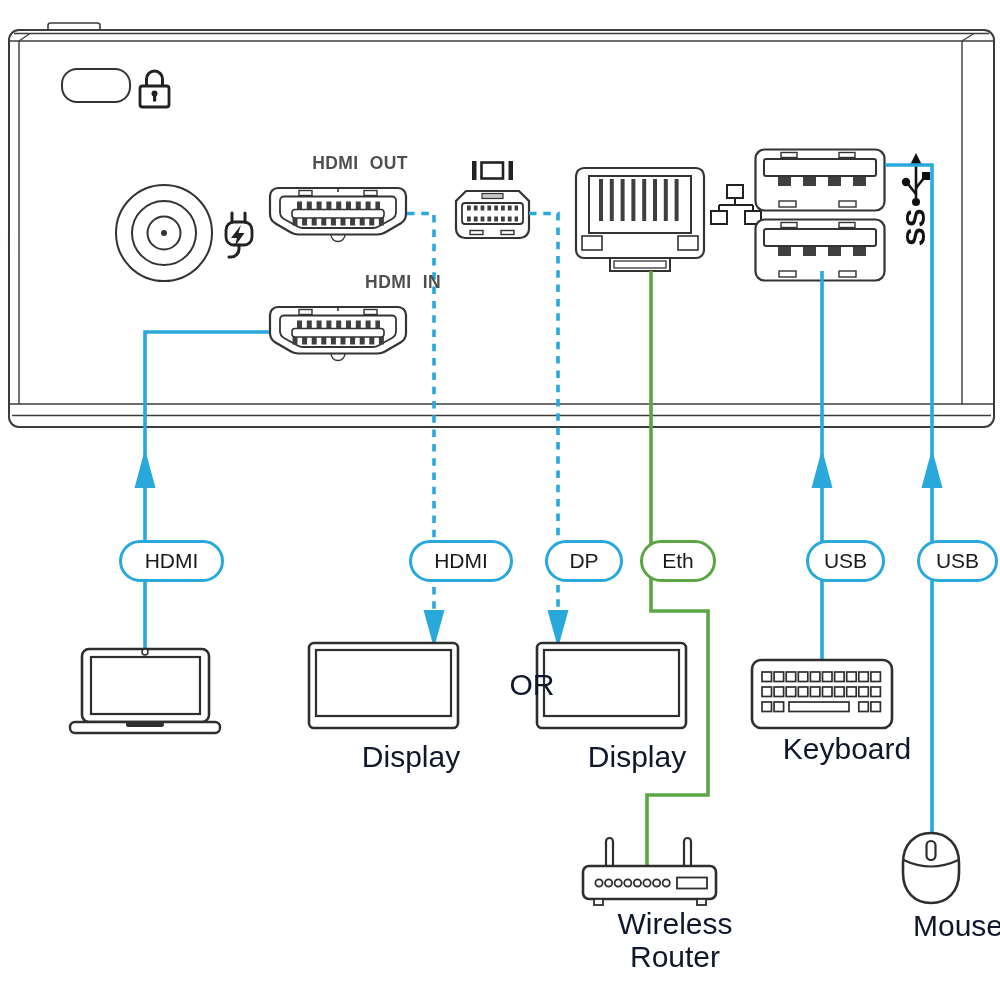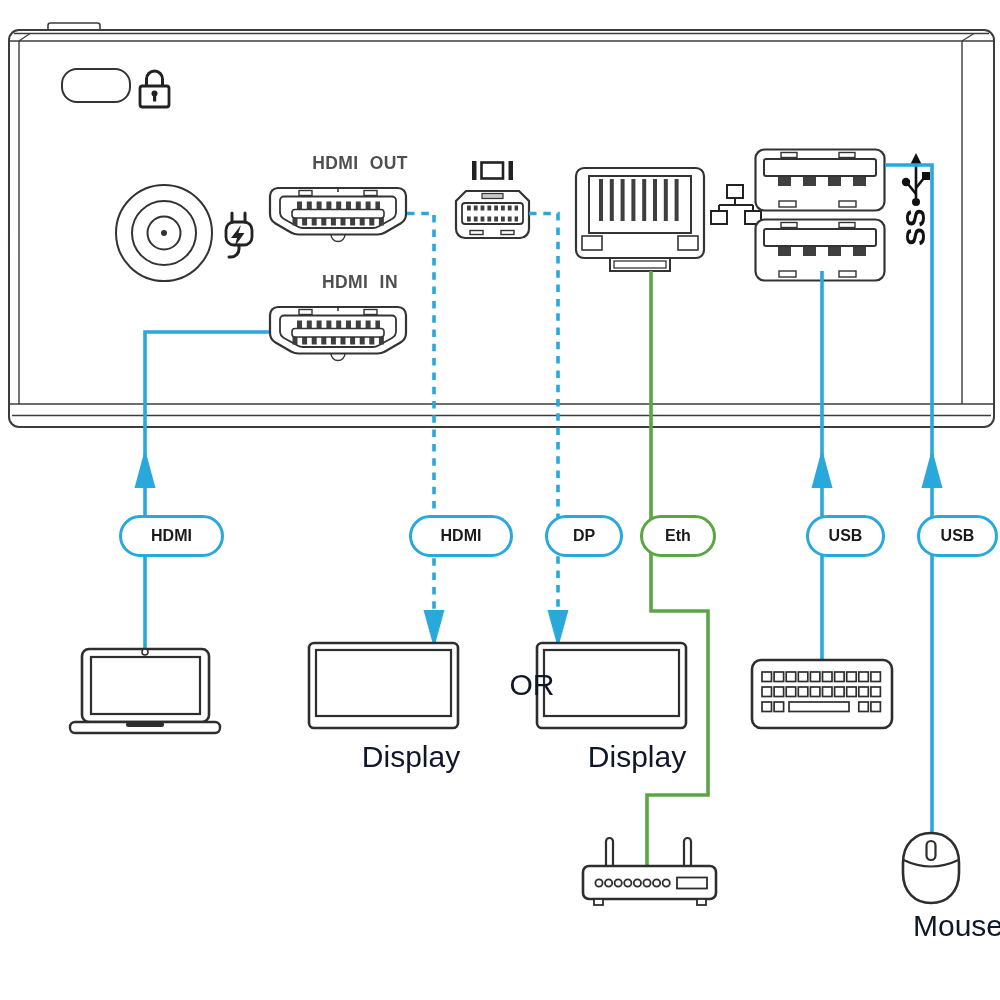--- a/index.html
+++ b/index.html
@@ -2,23 +2,23 @@
 <html><head>
 <meta charset="utf-8">
 <style>
   html,body{margin:0;padding:0;background:#ffffff;}
   .canvas{position:relative;width:1000px;height:1000px;background:#ffffff;overflow:hidden;
           font-family:"Liberation Sans","DejaVu Sans",sans-serif;}
   .layer-svg{position:absolute;left:0;top:0;}
   .overlay{position:absolute;left:0;top:0;width:824px;height:1000px;pointer-events:none;margin-left:26px;}
   .port-label{position:absolute;text-align:center;font-size:17.5px;font-weight:600;
               color:#4f4f4f;letter-spacing:.4px;word-spacing:6px;}
-  .pill{position:absolute;box-sizing:border-box;height:42px;top:515px;background:#ffffff;
+  .pill{position:absolute;box-sizing:border-box;height:42px;top:540px;background:#ffffff;
         border:3px solid #29a8dc;border-radius:21px;text-align:center;
-        font-size:16px;font-weight:bold;color:#1a1a1a;line-height:36px;}
+        font-size:21px;font-weight:normal;color:#1a1a1a;line-height:36px;}
   .pill.green{border-color:#5aa644;}
   .dev-label{position:absolute;text-align:center;font-size:30px;color:#0f172a;line-height:33px;}
   svg text{font-family:"Liberation Sans","DejaVu Sans",sans-serif;}
 </style>
 </head>
 <body>
 
 <div class="canvas">
 
 <svg class="layer-svg" width="1000" height="1000" viewBox="0 0 1000 1000">
@@ -217,28 +217,33 @@
 
   <g fill="none" stroke="#2e2e2e">
     <path d="M931,833 c-16,0 -28,11 -28,30 v10 c0,19 12,30 28,30 c16,0 28,-11 28,-30 v-10 c0,-19 -12,-30 -28,-30 Z" fill="#ffffff" stroke-width="2.6"></path>
     <path d="M903.5,860 q27.5,13 55,0" stroke-width="2.2"></path>
     <rect x="926.5" y="841" width="9" height="19" rx="4.5" fill="#ffffff" stroke-width="2.2"></rect>
   </g>
 </svg>
 
 <div class="overlay">
   <div class="port-label" style="left:253px;top:153px;width:162px;">HDMI OUT</div>
-  <div class="port-label" style="left:253px;top:272px;width:162px;">HDMI IN</div>
+  <div class="port-label" style="left:253px;top:272px;width:162px;text-align:right;">HDMI IN</div>
 
   <div class="pill" style="left:93px;width:105px;">HDMI</div>
   <div class="pill" style="left:383px;width:104px;">HDMI</div>
   <div class="pill" style="left:519px;width:78px;text-align:center;">DP</div>
   <div class="pill green" style="left:614px;width:76px;">Eth</div>
   <div class="pill" style="left:780px;width:79px;">USB</div>
   <div class="pill" style="left:891px;width:81px;">USB</div>
 
   <div class="dev-label" style="left:303px;top:740px;width:164px;">Display</div>
   <div class="dev-label" style="left:464px;top:668px;width:84px;">OR</div>
   <div class="dev-label" style="left:529px;top:740px;width:164px;">Display</div>
+  <div class="dev-label" style="left:739px;top:732px;width:164px;">Keyboard</div>
+  <div class="dev-label" style="left:557px;top:907px;width:184px;">
+    <div>Wireless</div>
+    <div>Router</div>
+  </div>
   <div class="dev-label" style="left:850px;top:909px;width:164px;">Mouse</div>
 </div>
 
 </div>
 
 </body></html>

